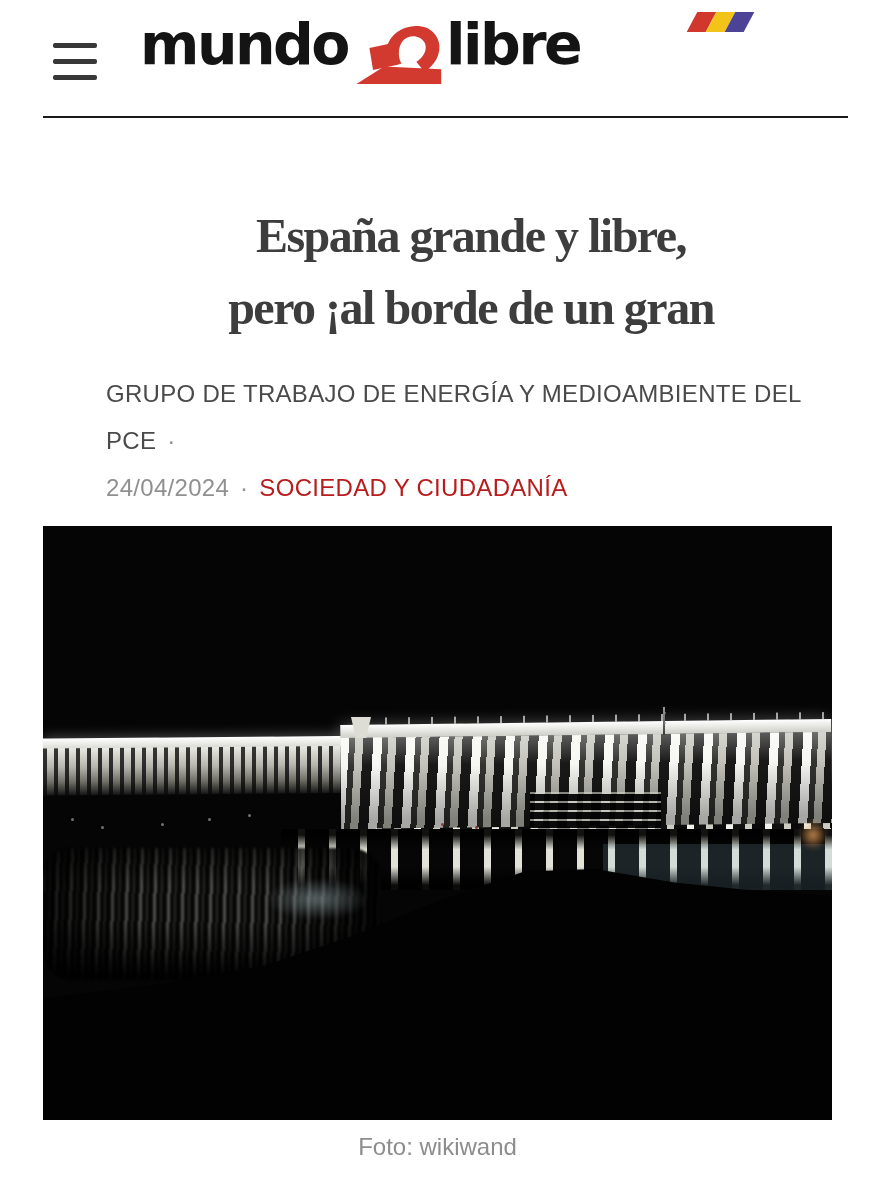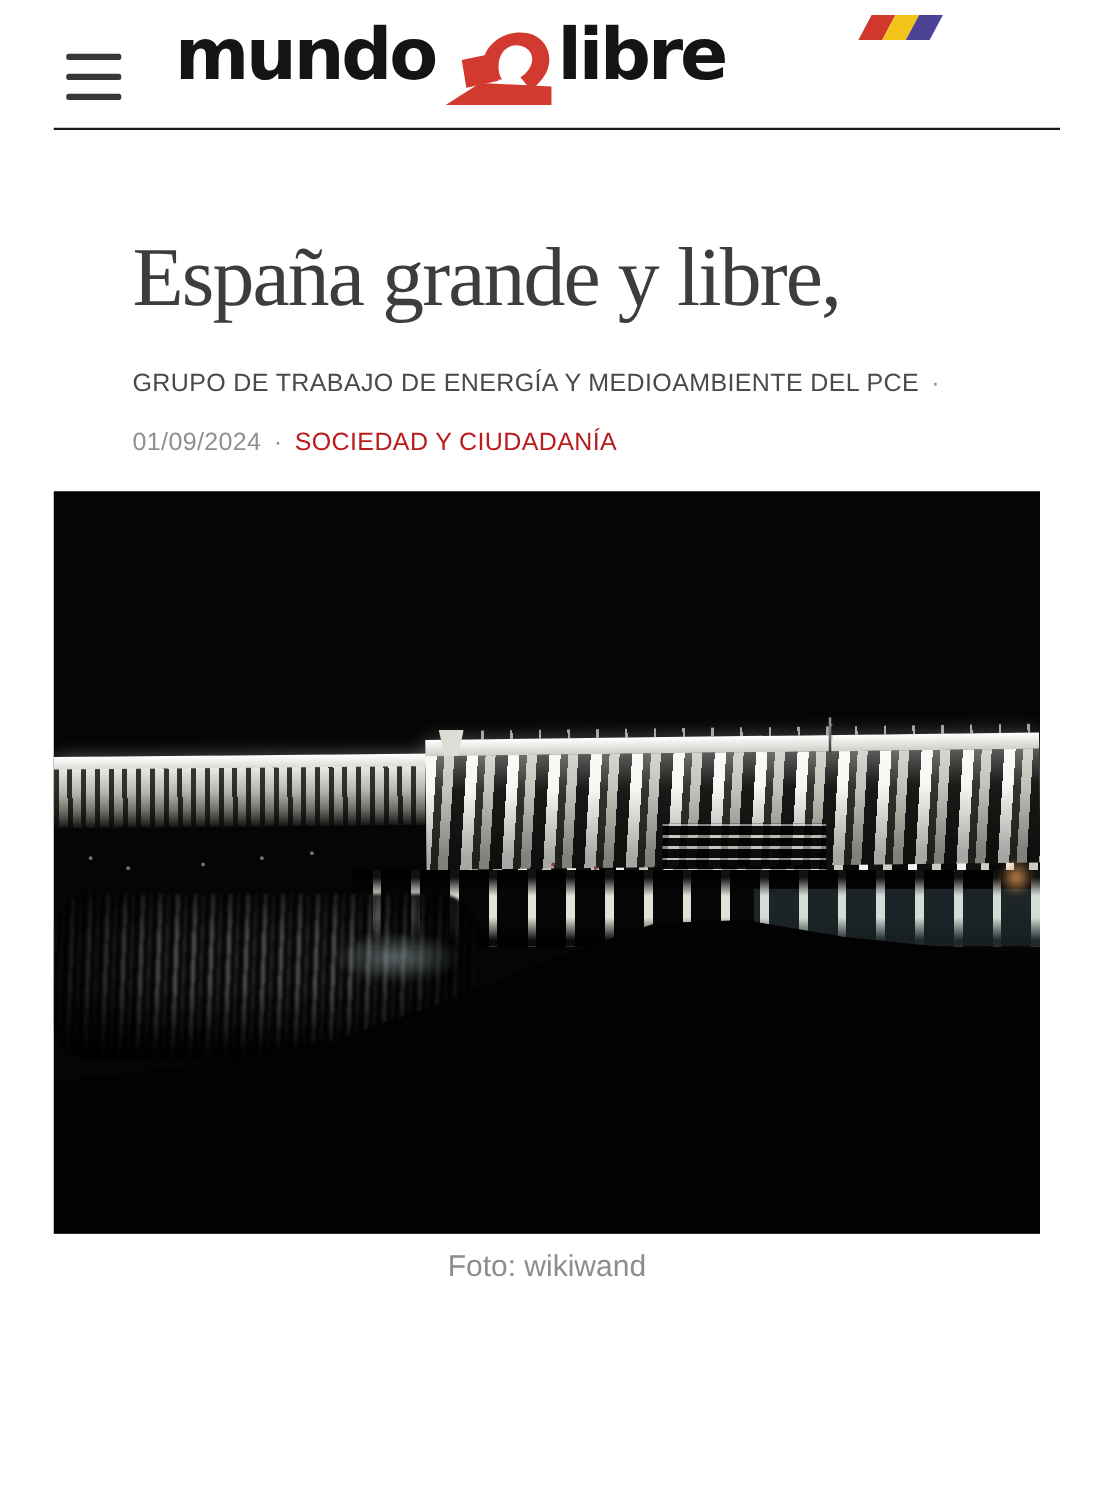--- a/index.html
+++ b/index.html
@@ -1,20 +1,20 @@
 <!DOCTYPE html>
 <html><head>
 <meta charset="utf-8">
 <style>
   html,body{margin:0;padding:0;background:#ffffff;}
   body{width:876px;height:1200px;position:relative;overflow:hidden;
        font-family:"Liberation Sans",sans-serif;}
 
   
-  .site-header{position:relative;width:876px;height:102px;background:#fff;}
+  .site-header{position:relative;width:876px;height:116px;background:#fff;}
   .menu-btn{position:absolute;left:46px;top:36px;width:58px;height:50px;
             background:none;border:none;padding:7px;cursor:pointer;}
   .menu-btn .bar{width:44px;height:5px;background:#373737;border-radius:2px;margin-bottom:11px;}
   .menu-btn .bar:last-child{margin-bottom:0;}
 
   .logo{position:absolute;left:140px;top:16px;display:flex;align-items:flex-end;
         text-decoration:none;}
   .logo .w{font-family:"DejaVu Sans",sans-serif;font-weight:700;font-size:57px;
            line-height:57px;letter-spacing:-2.5px;color:#141414;}
   .logo .tld{font-family:"DejaVu Sans",sans-serif;font-weight:700;font-size:57px;
@@ -25,23 +25,23 @@
         transform:skewX(-28deg);}
   .flag .s{flex:1;height:100%;}
   .flag .s1{background:#d0382e;}
   .flag .s2{background:#f2c318;}
   .flag .s3{background:#4c4396;}
 
   .divider{margin:0 0 0 43px;width:805px;height:2px;background:#1a1a1a;}
 
   
   .headline{margin:82px 40px 0 106px;font-family:"Liberation Serif",serif;
-            font-weight:400;font-size:67px;line-height:72px;letter-spacing:-1.5px;
-            color:#3d3d3d;}
-  .byline{margin:26px 40px 0 106px;font-size:20px;line-height:47px;
+            font-weight:700;font-size:48px;line-height:72px;letter-spacing:-1.5px;
+            color:#3d3d3d;text-align:center;}
+  .byline{margin:26px 40px 0 106px;font-size:24px;line-height:47px;
           letter-spacing:.3px;color:#4a4a4a;}
   .byline .date{color:#909090;}
   .byline .sep{color:#8f8f8f;padding:0 4px;}
   .byline .cat{color:#b91c1c;cursor:pointer;}
 
   
   .figure{margin:15px 0 0 43px;width:789px;}
   .photo{position:relative;width:789px;height:594px;background:#050505;overflow:hidden;}
 
   .crest-ticks{position:absolute;left:298px;top:189px;width:491px;height:7px;
@@ -132,26 +132,27 @@
     <div class="s s2"></div>
     <div class="s s3"></div>
   </div>
 </header>
 
 <div class="divider"></div>
 
 <main>
   <h1 class="headline">
     <div>España grande y libre,</div>
+    <div>pero ¡al borde de un gran</div>
   </h1>
 
   <p class="byline">
     <span>GRUPO DE TRABAJO DE ENERGÍA Y MEDIOAMBIENTE DEL PCE</span>
     <span class="sep">·</span><br>
-    <span class="date">01/09/2024</span>
+    <span class="date">24/04/2024</span>
     <span class="sep">·</span>
     <span class="cat">SOCIEDAD Y CIUDADANÍA</span>
   </p>
 
   <figure class="figure">
     <div class="photo">
       <div class="crest-ticks"></div>
       <div class="crest-left"></div>
       <div class="ribs-left"></div>
 

